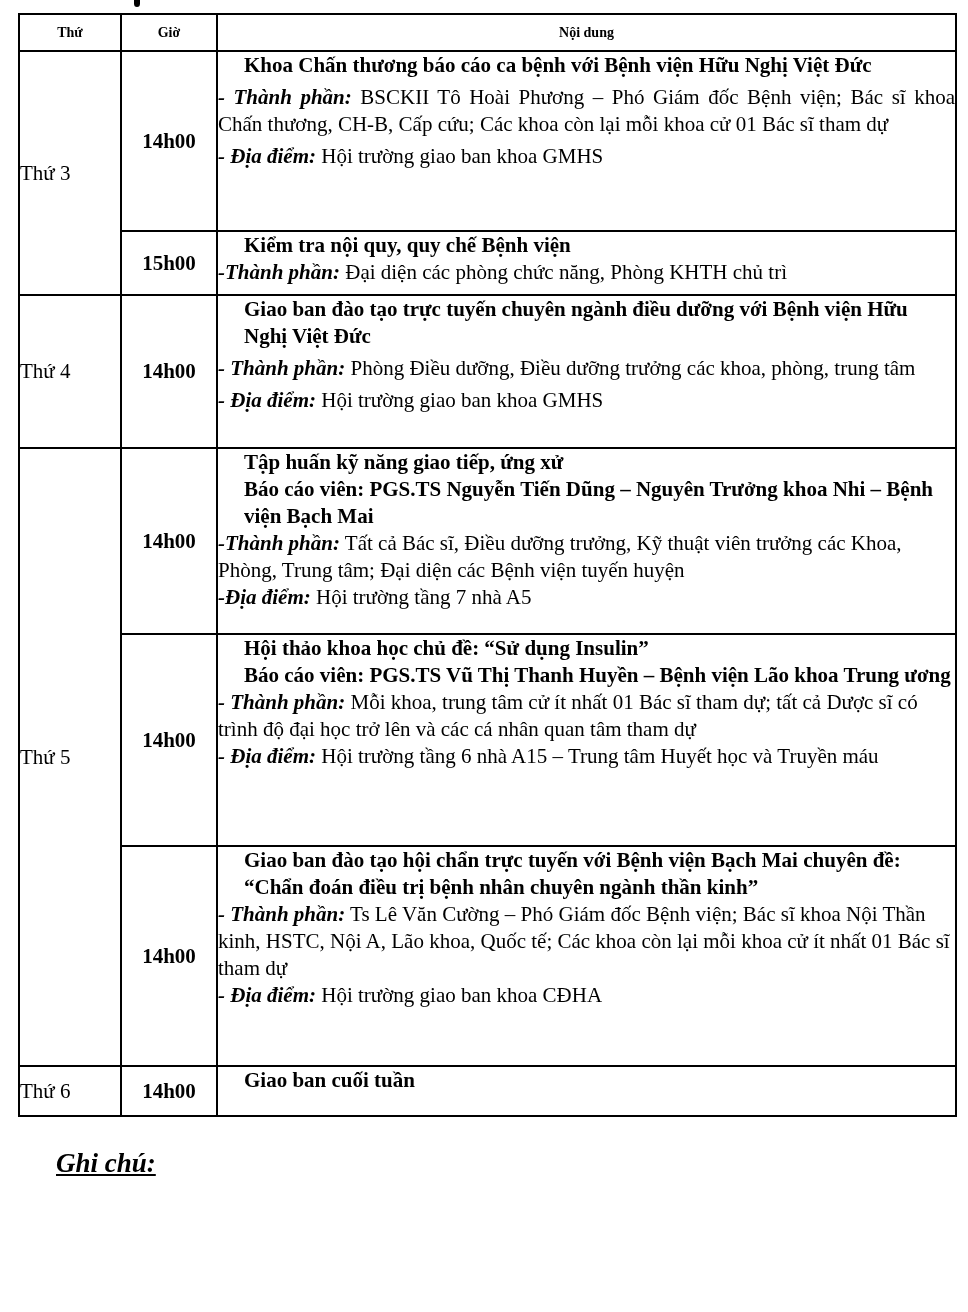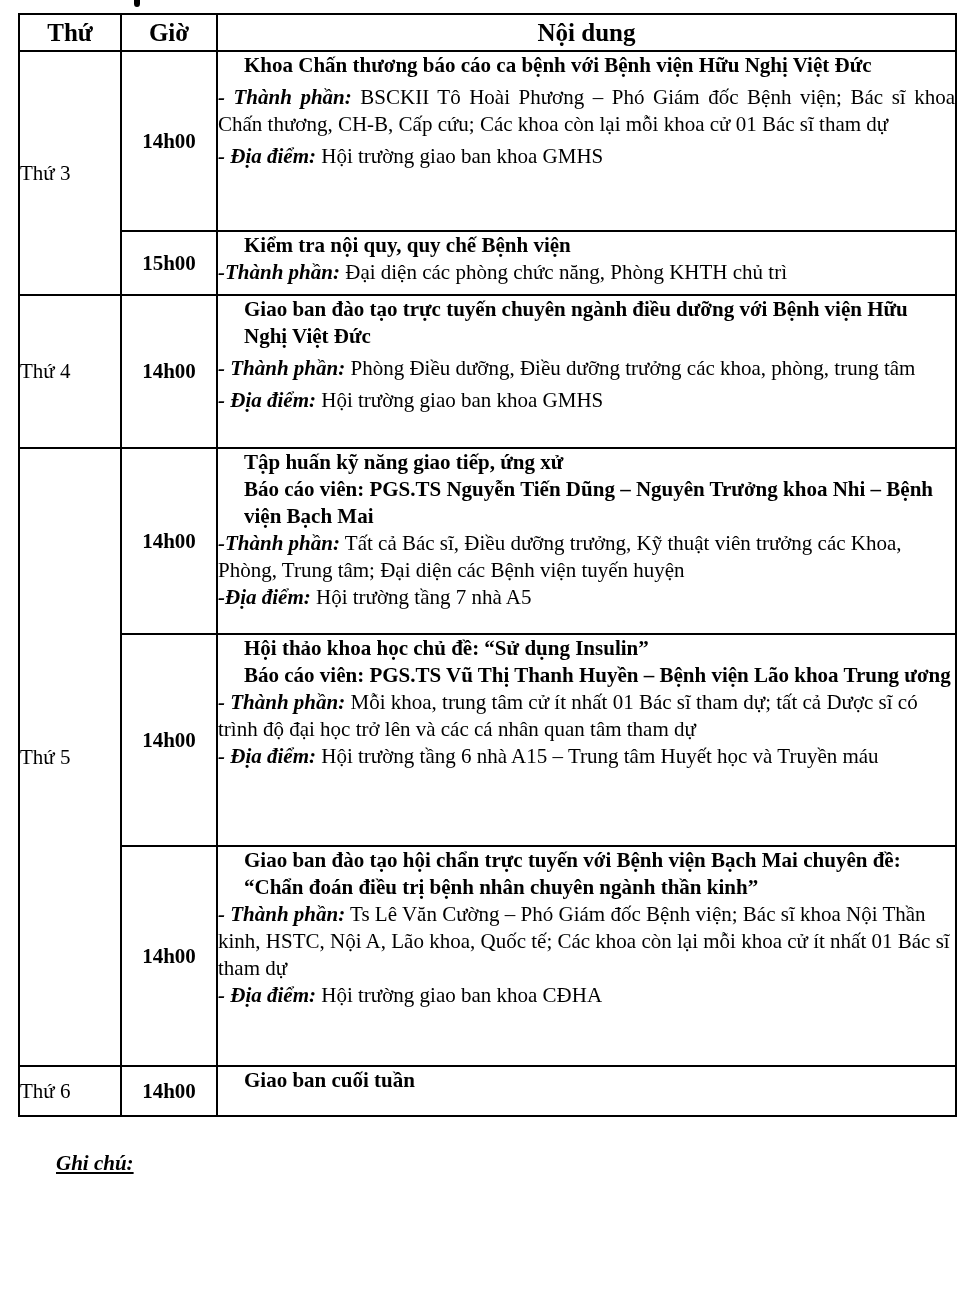--- a/index.html
+++ b/index.html
@@ -33,21 +33,21 @@
   table.schedule td {
     border: 2px solid #000;
     padding: 0;
     overflow: hidden;
   }
   th.hdr {
     font-weight: bold;
     text-align: center;
     vertical-align: middle;
     height: 33px;
-    font-size: 25px;
+    font-size: 14px;
   }
   td.day {
     font-weight: normal;
     text-align: left;
     vertical-align: middle;
   }
   td.time {
     font-weight: bold;
     text-align: center;
     vertical-align: middle;
@@ -67,21 +67,21 @@
   tr.rh1 { height: 180px; }
   tr.rh2 { height: 64px; }
   tr.rh3 { height: 153px; }
   tr.rh4 { height: 186px; }
   tr.rh5 { height: 212px; }
   tr.rh6 { height: 220px; }
   tr.rh7 { height: 50px; }
   
   .notes {
     margin: 32px 60px 8px 56px;
-    font-size: 21px;
+    font-size: 27px;
     line-height: 28px;
   }
   .notes-heading {
     font-weight: bold;
     font-style: italic;
     text-decoration: underline;
     display: inline-block;
     margin-bottom: 2px;
   }
   .notes-text {

